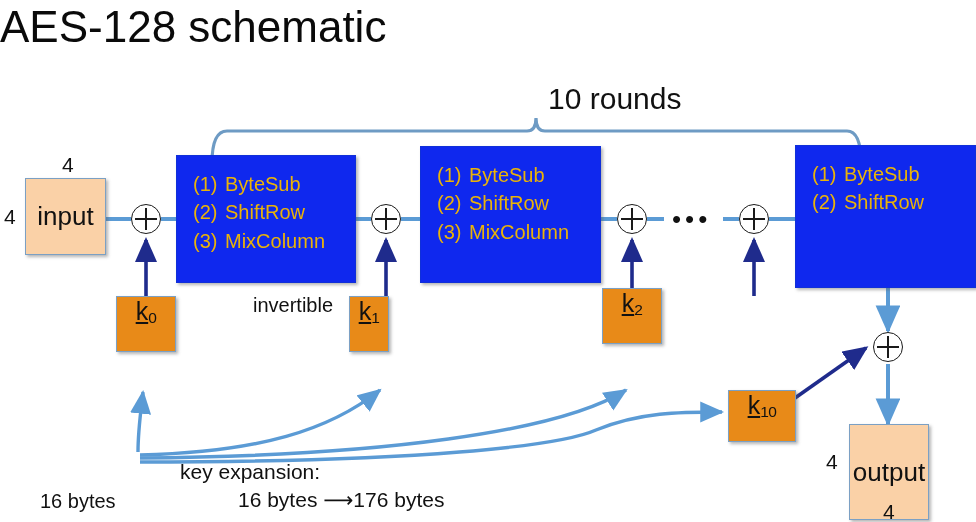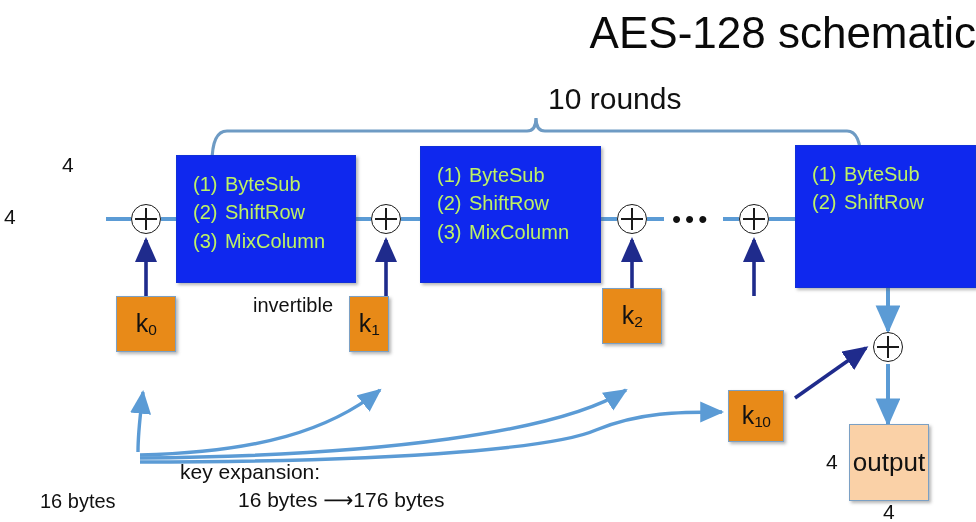--- a/index.html
+++ b/index.html
@@ -20,23 +20,23 @@
     left: 0;
     top: 0;
     width: 976px;
     height: 522px;
     pointer-events: none;
   }
 
   .title {
     position: absolute;
     left: 0;
-    top: 8px;
+    top: 2px;
     width: 976px;
-    text-align: right;
+    text-align: left;
     font-size: 44px;
     color: #0a0a0a;
     letter-spacing: 0px;
     font-family: "Liberation Sans", sans-serif;
   }
 
   .rounds-label {
     position: absolute;
     left: 548px;
     top: 82px;
@@ -56,40 +56,41 @@
     border: 1.5px solid #7ba0c4;
     display: flex;
     align-items: center;
     justify-content: center;
     font-size: 26px;
     color: #111111;
   }
   .round-box {
     background: #0f28ee;
     border: 1px solid #1030d8;
-    color: #bef264;
+    color: #eab308;
     padding: 14px 0 0 16px;
     font-size: 20px;
     line-height: 1.42;
   }
   .round-box .op {
     white-space: nowrap;
   }
   .round-box .op .num {
     display: inline-block;
     width: 32px;
   }
   .key-box {
     background: #e88a18;
     border: 1.5px solid #7ba0c4;
     display: flex;
-    align-items: center;
+    align-items: flex-start;
     justify-content: center;
     color: #111111;
     font-size: 25px;
+    text-decoration: underline;
   }
   .key-box.master {
     font-size: 30px;
     color: #ffffff;
   }
   .key-box sub {
     font-size: 0.62em;
     vertical-align: -0.22em;
     letter-spacing: -0.5px;
   }
@@ -193,20 +194,23 @@
       <path d="M140,455 C260,452 330,430 380,390" marker-end="url(#arrowBlue)"></path>
       <path d="M140,458 C380,456 560,432 626,390" marker-end="url(#arrowBlue)"></path>
       <path d="M140,462 C420,462 560,446 596,430 C640,412 680,412 722,412" marker-end="url(#arrowBlue)"></path>
     </g>
   </svg>
 
   <div class="title">AES-128 schematic</div>
 
   <div class="rounds-label">10 rounds</div>
 
+  <div class="box io-box" style="left:25px; top:178px; width:81px; height:77px;">
+    <span>input</span>
+  </div>
   <div class="caption small-num" style="left:62px; top:153px;">4</div>
   <div class="caption small-num" style="left:4px; top:205px;">4</div>
 
   <div class="xor" style="left:131px; top:204px;"></div>
   <div class="xor" style="left:371px; top:204px;"></div>
   <div class="xor" style="left:617px; top:204px;"></div>
   <div class="xor" style="left:739px; top:204px;"></div>
   <div class="xor" style="left:873px; top:332px;"></div>
 
   <div class="box round-box" style="left:176px; top:155px; width:180px; height:128px;">
@@ -251,30 +255,30 @@
 
   <div class="box key-box" style="left:349px; top:296px; width:40px; height:56px;">
     <span><span>k</span><sub>1</sub></span>
   </div>
 
   <div class="box key-box" style="left:602px; top:288px; width:60px; height:56px;">
     <span><span>k</span><sub>2</sub></span>
   </div>
 
 
-  <div class="box key-box" style="left:728px; top:390px; width:56px; height:52px;">
+  <div class="box key-box" style="left:728px; top:390px; width:68px; height:52px;">
     <span><span>k</span><sub>10</sub></span>
   </div>
 
   <div class="caption" style="left:40px; top:490px;">16 bytes</div>
 
   <div class="caption keyexp" style="left:180px; top:458px;">
     <span>key expansion:</span>
     <span class="indent">16 bytes ⟶176 bytes</span>
   </div>
 
-  <div class="box io-box" style="left:849px; top:424px; width:80px; height:77px;">
+  <div class="box io-box" style="left:849px; top:424px; width:80px; height:96px;">
     <span>output</span>
   </div>
   <div class="caption small-num" style="left:826px; top:450px;">4</div>
   <div class="caption small-num" style="left:883px; top:500px;">4</div>
 
 </div>
 
 </body></html>

